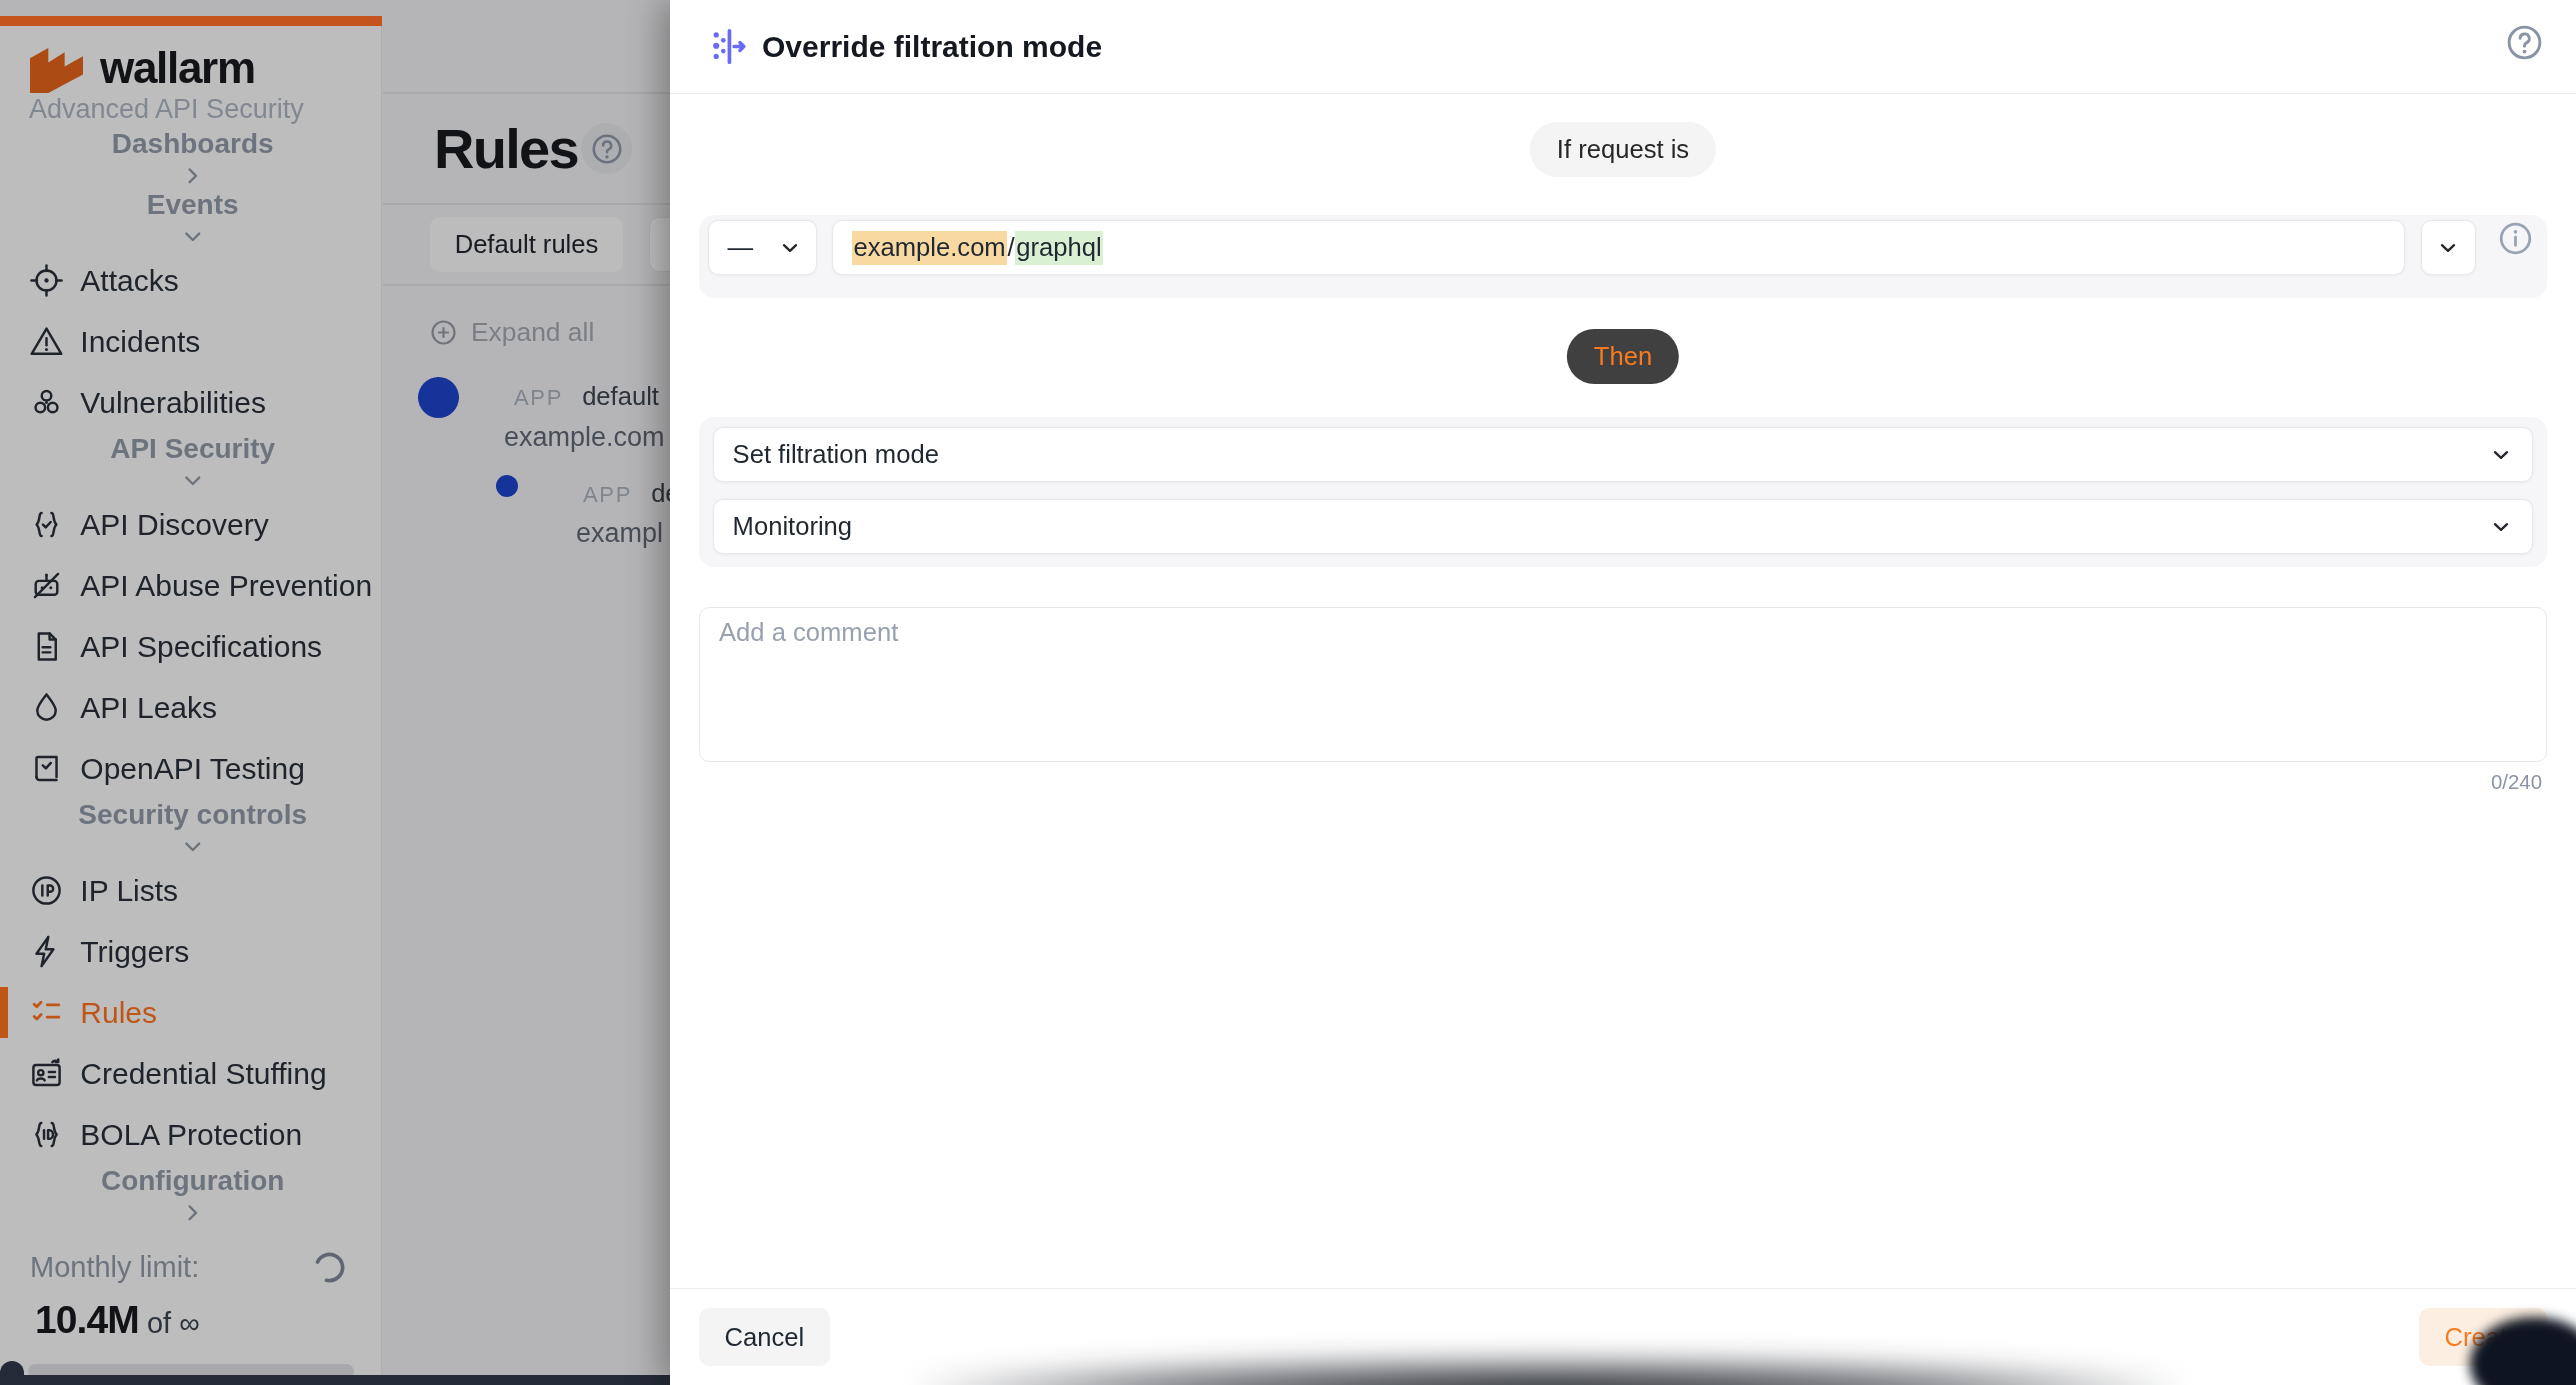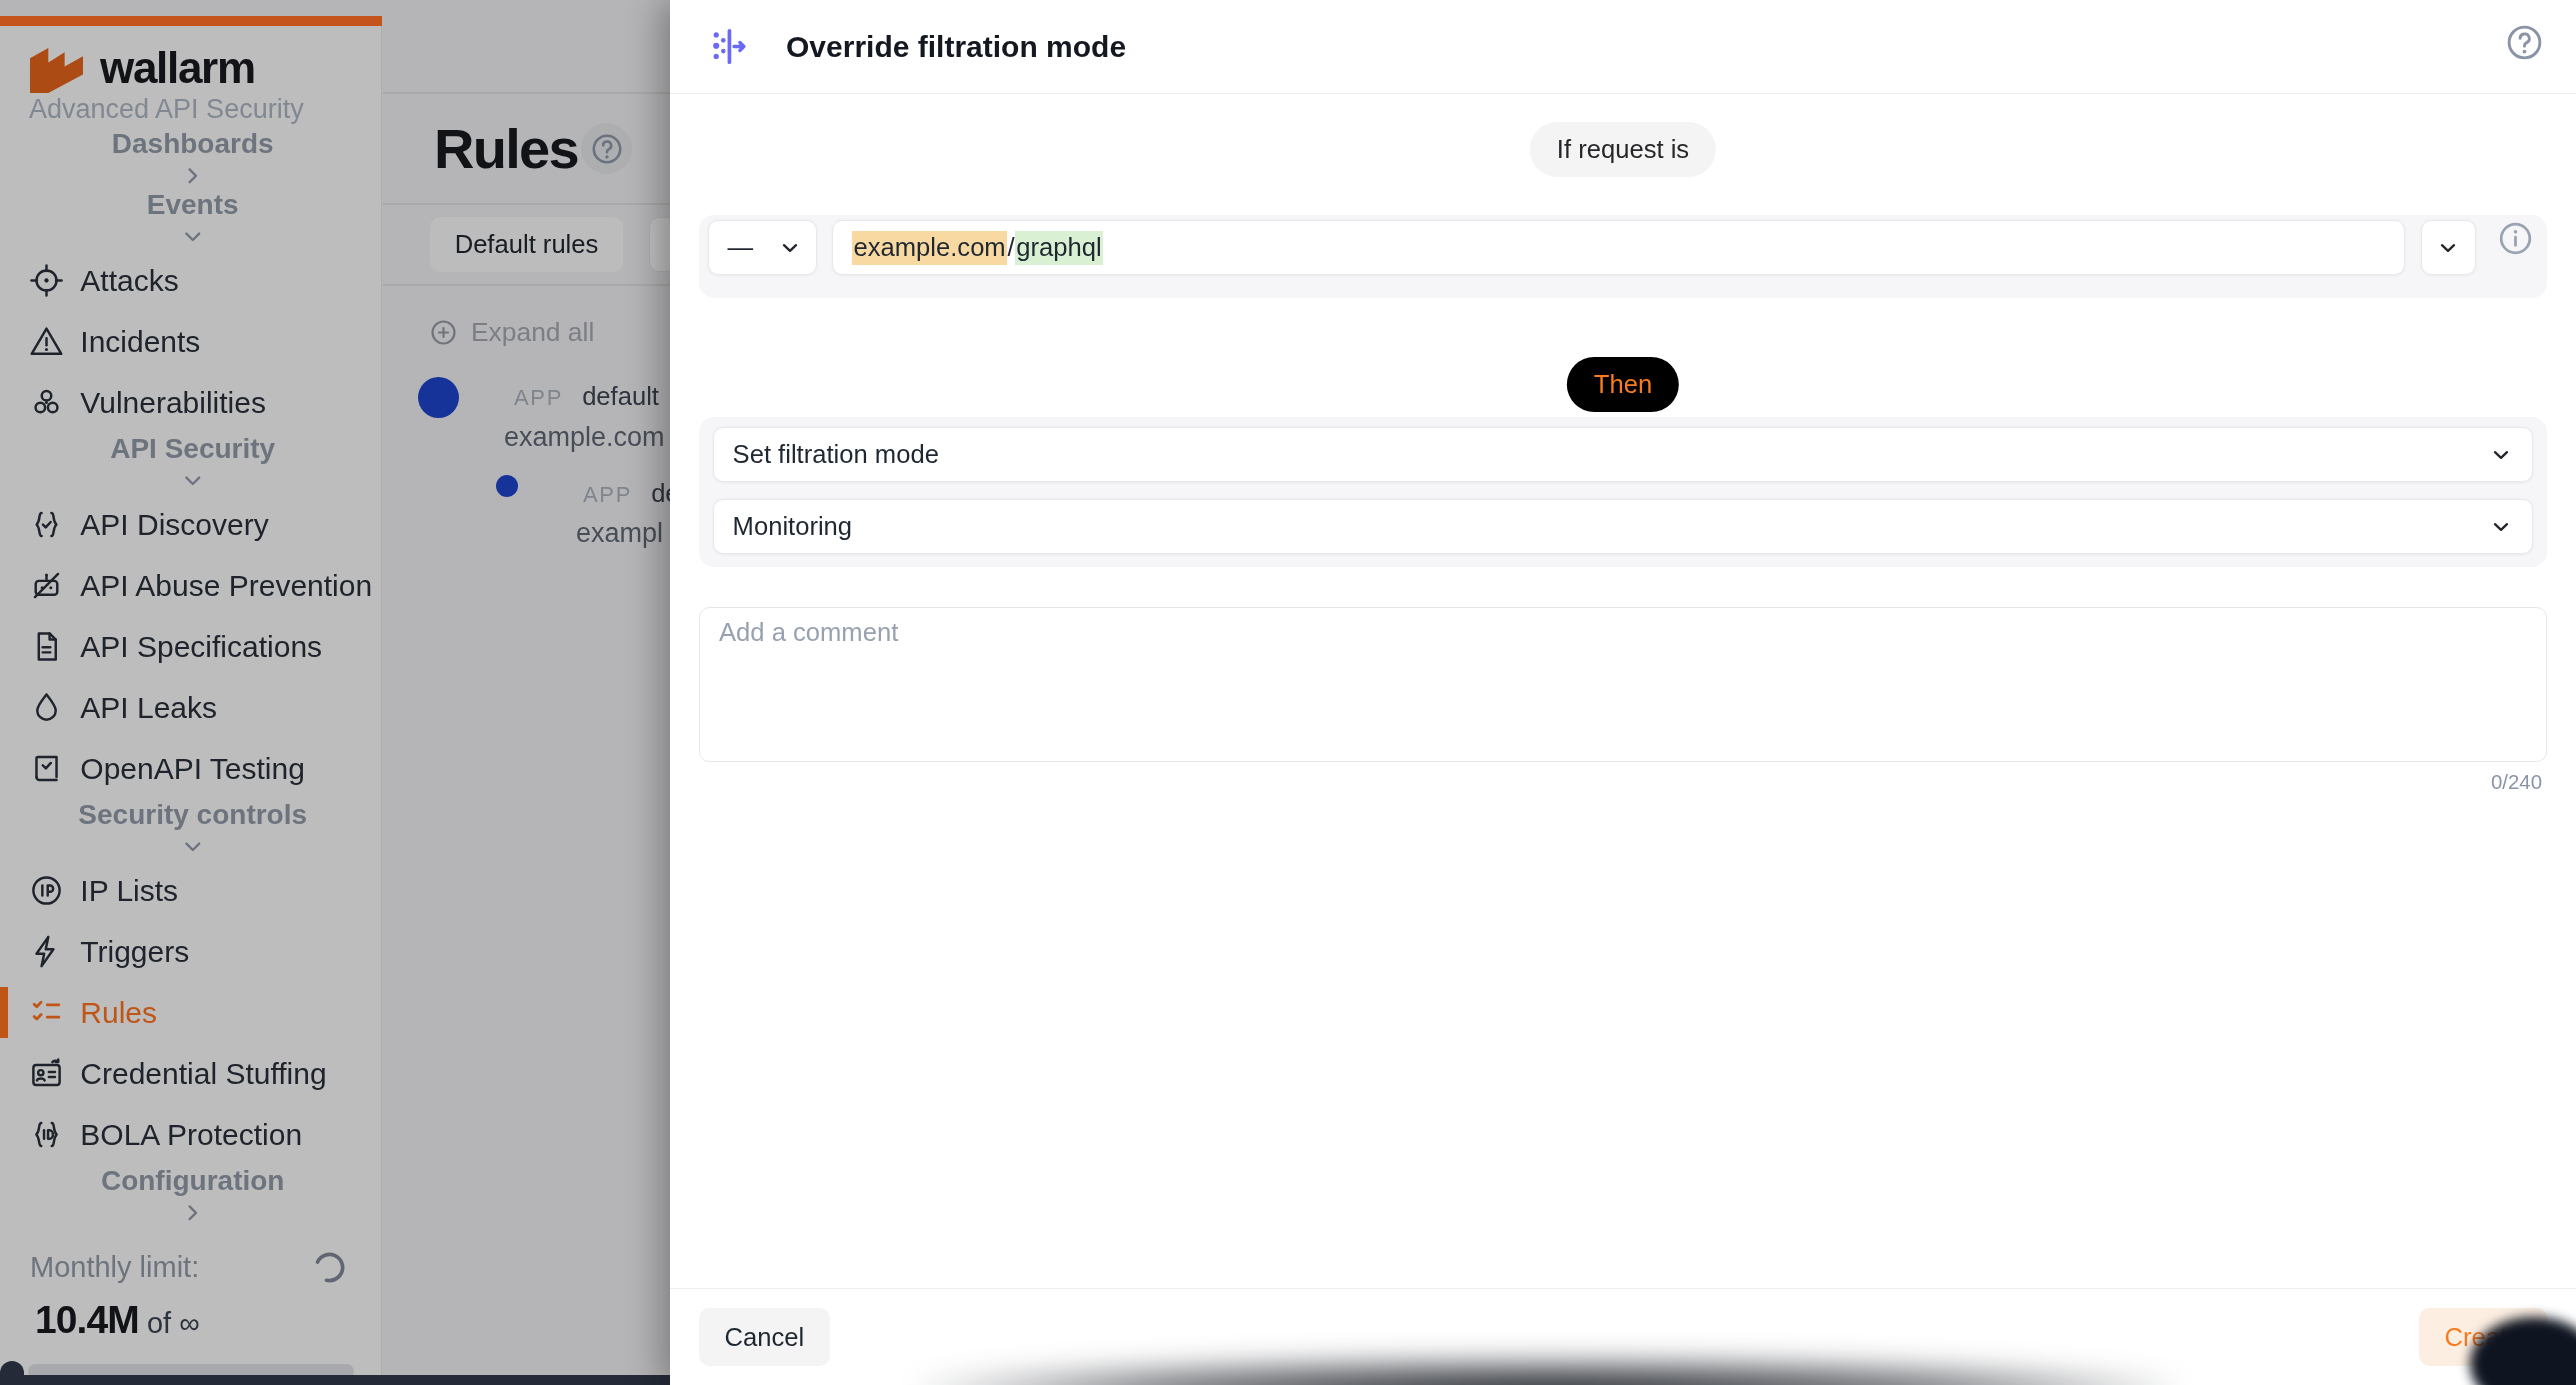--- a/index.html
+++ b/index.html
@@ -52,27 +52,27 @@
   .tr2a{position:absolute;left:190px;top:479px;display:flex;gap:19px;align-items:baseline;white-space:nowrap;}
   .tr2b{position:absolute;left:193px;top:518px;white-space:nowrap;}
   #strip{position:absolute;left:0;bottom:0;width:670px;height:10.2px;background:#303748;}
   #strip-corner{position:absolute;left:0;bottom:0;width:24px;height:24px;background:#303748;border-radius:12px 12px 0 0;}
   #dim{position:absolute;left:0;top:0;width:670px;height:1385px;background:rgba(0,0,0,0.23);}
   
   #modal{position:absolute;left:670px;top:0;width:1906px;height:1385px;background:#FFFFFF;
          box-shadow:-10.2px 0 32px rgba(0,0,0,0.30);overflow:hidden;}
   .m-header{position:absolute;left:0;top:0;right:0;height:94px;border-bottom:1.7px solid #EDEDF0;
             display:flex;align-items:center;padding-left:37px;box-sizing:border-box;}
-  .m-title{margin-left:36px;font-size:30px;font-weight:700;color:#141820;}
+  .m-title{margin-left:12px;font-size:30px;font-weight:700;color:#141820;}
   .m-help{position:absolute;right:31px;top:22px;width:41px;height:41px;color:#8A94A6;}
   .center-pill{position:absolute;left:50%;transform:translateX(-50%);
                background:#F4F4F5;border-radius:851px;padding:12.8px 27px;
                font-size:25.6px;color:#27272A;white-space:nowrap;}
   #if-pill{top:122px;}
-  #then-pill{top:329px;background:#000000;color:#F97B1D;margin-top:28px;}
+  #then-pill{top:329px;background:#404040;color:#F97B1D;}
   .gray-box{position:absolute;left:29px;right:29px;background:#F6F6F8;border-radius:15.3px;box-sizing:border-box;}
   #cond-box{top:215px;height:83px;padding:5.1px 12px 24px 8.5px;display:flex;gap:15.3px;align-items:flex-start;}
   .card{background:#FFF;border:1.7px solid #E8E8EC;border-radius:10.2px;box-sizing:border-box;
         box-shadow:0 0.9px 2.6px rgba(16,24,40,0.05);}
   .op-select{width:109px;height:55px;display:flex;align-items:center;justify-content:space-between;
              padding:0 13.6px 0 19px;font-size:25.6px;color:#1F2730;}
   .uri-field{flex:1;height:55px;display:flex;align-items:center;padding:0 19px;font-size:25.6px;color:#1F2730;}
   .hl-orange{background:#F9D9A2;padding:2.6px 1.7px;}
   .hl-green{background:#D9F0D2;padding:2.6px 1.7px;}
   .sq-btn{width:55px;height:55px;display:flex;align-items:center;justify-content:center;}

